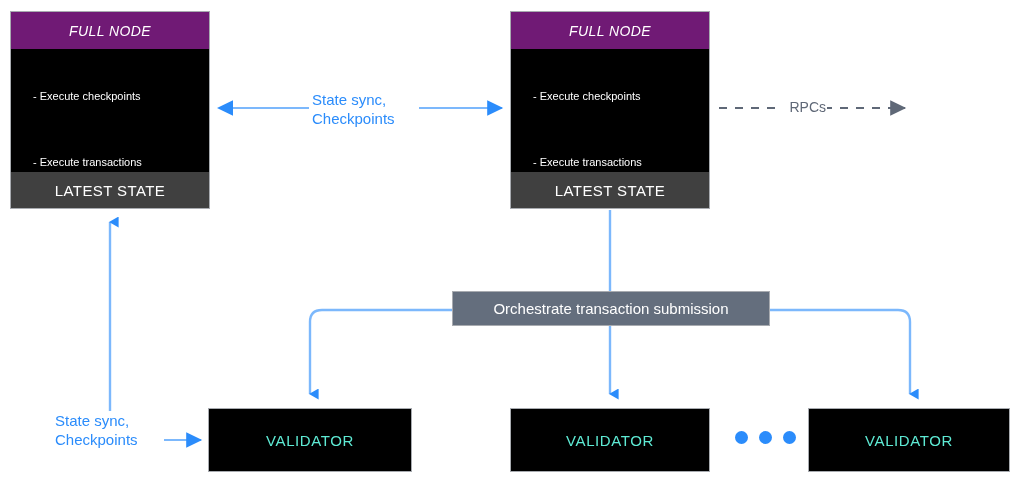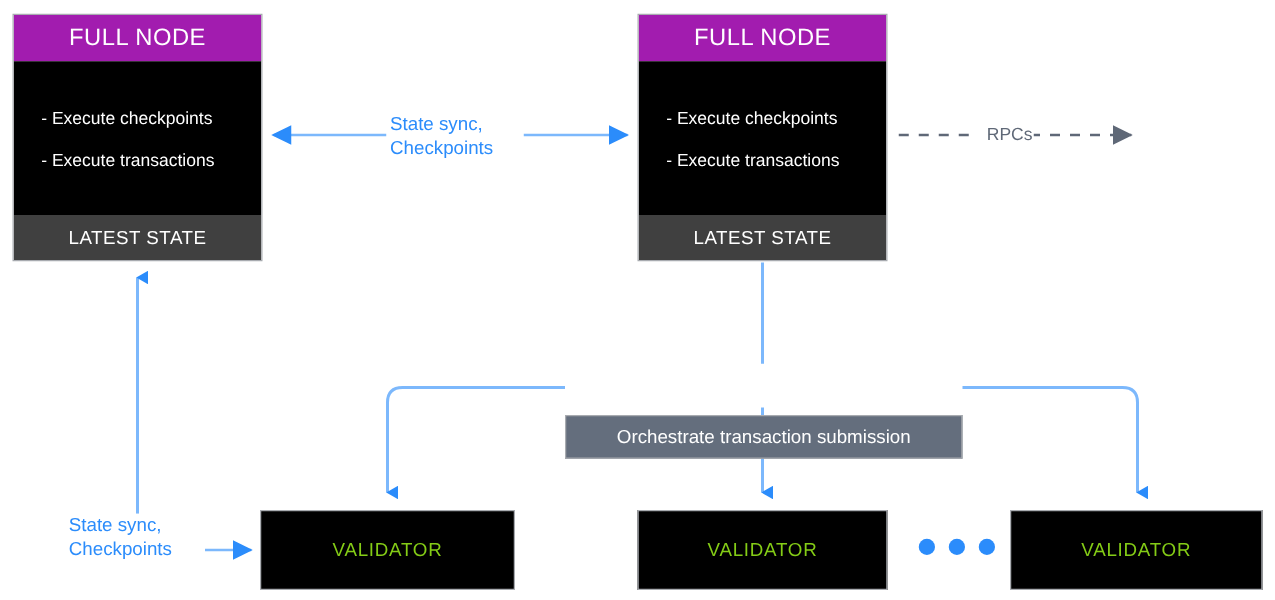--- a/index.html
+++ b/index.html
@@ -30,83 +30,84 @@
   
   .node-box {
     position: absolute;
     box-sizing: border-box;
     border: 1px solid #a8abb0;
     display: flex;
     flex-direction: column;
     overflow: hidden;
   }
   .node-header {
-    background: #a21caf;
-    color: #ffffff;
-    font-size: 19px;
+    background: #701a75;
+    color: #ffffff;
+    font-size: 14px;
     letter-spacing: 0.4px;
     height: 37px;
     display: flex;
     align-items: center;
     justify-content: center;
     flex: none;
+    font-style: italic;
   }
   .node-body {
     background: #000000;
     color: #ffffff;
     flex: 1 1 auto;
     display: flex;
     flex-direction: column;
     justify-content: center;
     gap: 18px;
     padding: 0 0 0 22px;
     box-sizing: border-box;
   }
   .node-body .bullet {
-    font-size: 14px;
+    font-size: 11px;
     white-space: nowrap;
+    margin-top: 36px;
   }
   .node-footer {
     background: #404040;
     color: #ffffff;
     font-size: 15px;
     letter-spacing: 0.4px;
     height: 36px;
     display: flex;
     align-items: center;
     justify-content: center;
     flex: none;
   }
 
   
   .validator-box {
     position: absolute;
     box-sizing: border-box;
     background: #000000;
     border: 1px solid #a8abb0;
-    color: #84cc16;
+    color: #5eead4;
     font-size: 15px;
     letter-spacing: 0.6px;
     display: flex;
     align-items: center;
     justify-content: center;
   }
 
   
   .orchestrator-box {
     position: absolute;
     box-sizing: border-box;
     background: #646e7d;
     border: 1px solid #a8abb0;
     color: #ffffff;
     font-size: 15px;
     display: flex;
     align-items: center;
     justify-content: center;
-    margin-top: 41px;
   }
 
   
   .edge-label {
     position: absolute;
     color: #2b8cfb;
     font-size: 15px;
     line-height: 19px;
     text-align: left;
     white-space: pre-line;

